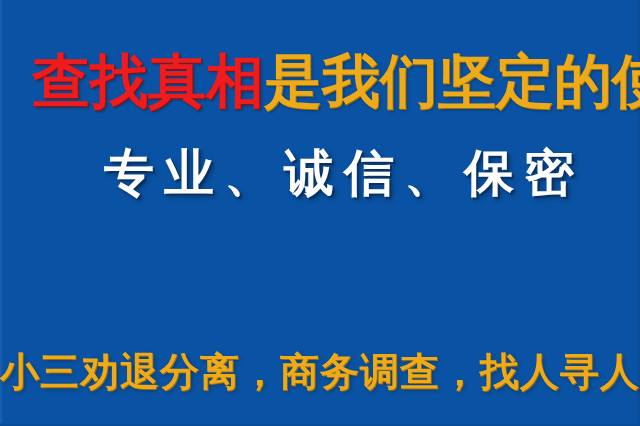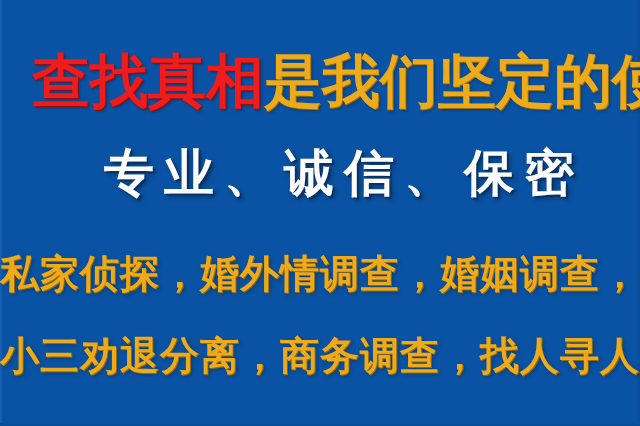--- a/index.html
+++ b/index.html
@@ -90,21 +90,21 @@
   #line-services-1 {
     top: 247px;
     height: 54px;
     line-height: 54px;
     font-size: 39px;
     color: #edaa1b;
     letter-spacing: 1px;
     text-shadow: 1px 1px 0 #96690a, 2px 2px 4px rgba(0,0,0,0.30);
   }
   #line-services-2 {
-    top: 329px;
+    top: 345px;
     height: 54px;
     line-height: 54px;
     font-size: 39px;
     color: #edaa1b;
     letter-spacing: 1px;
     text-shadow: 1px 1px 0 #96690a, 2px 2px 4px rgba(0,0,0,0.30);
   }
 </style>
 </head>
 <body>
@@ -112,17 +112,16 @@
 <div id="banner">
 
   <div id="edge-left"></div>
   <div id="edge-right"></div>
   <div id="edge-bottom"></div>
 
   <div class="line" id="line-headline"><span class="seg" id="headline-red">查找真相</span><span class="seg" id="headline-gold">是我们坚定的使命</span></div>
 
   <div class="line" id="line-values">专业、诚信、保密</div>
 
-  <div class="line" id="line-services-1">私家侦探，婚外情调查，婚姻调查，</div>
 
   <div class="line" id="line-services-2">小三劝退分离，商务调查，找人寻人</div>
 
 </div>
 
 </body></html>

